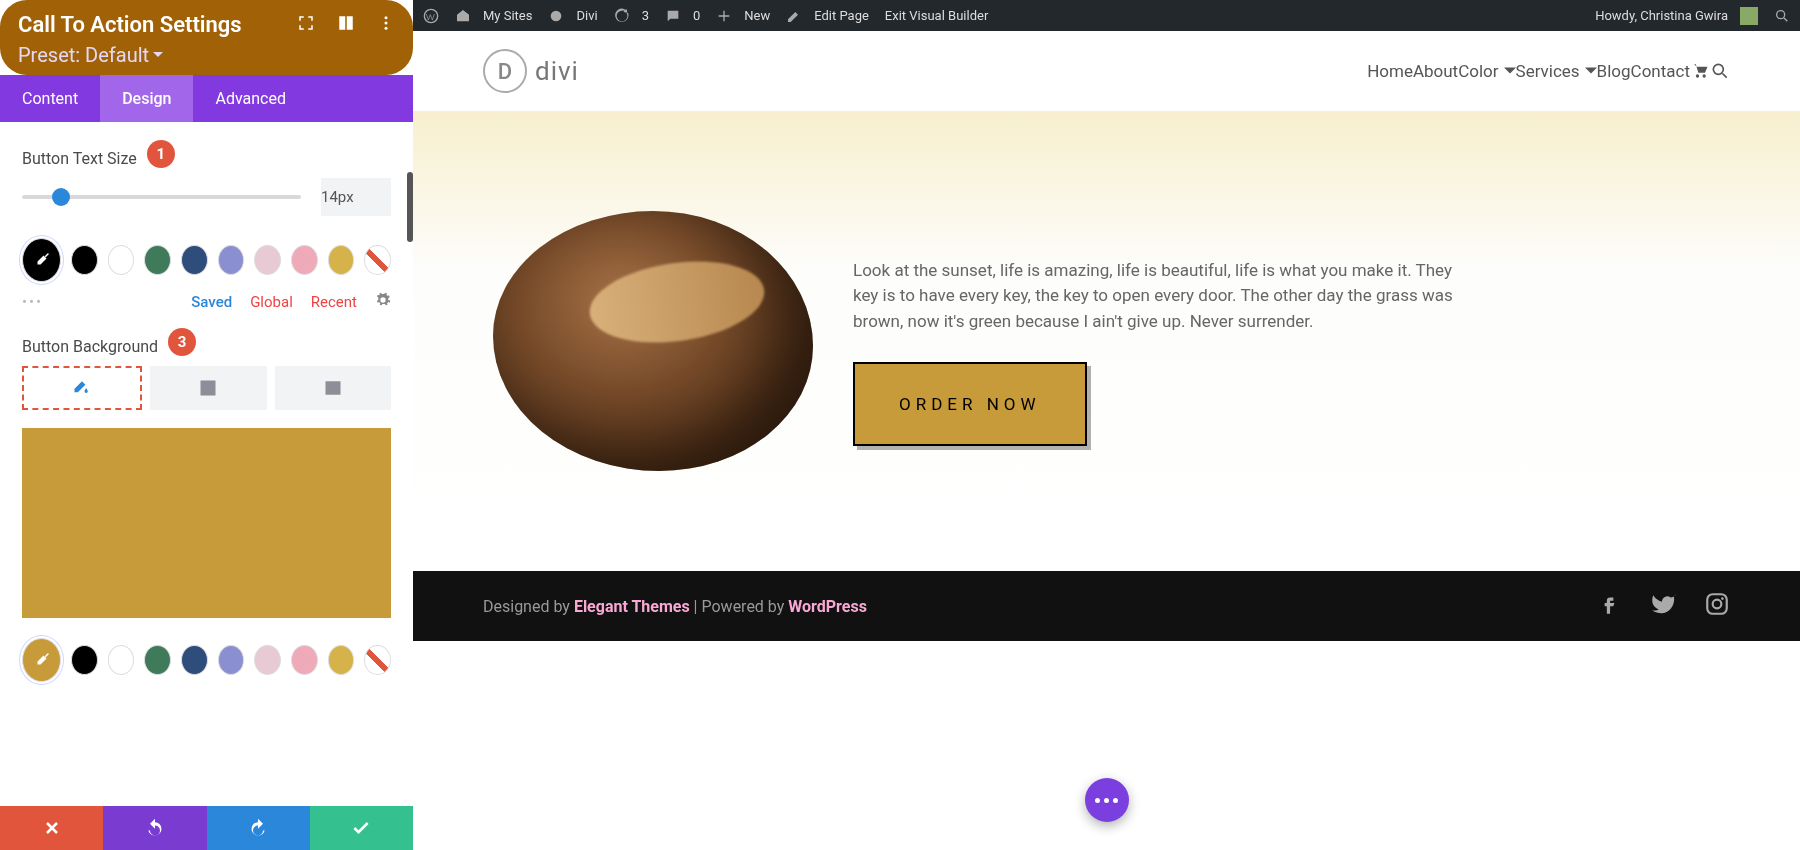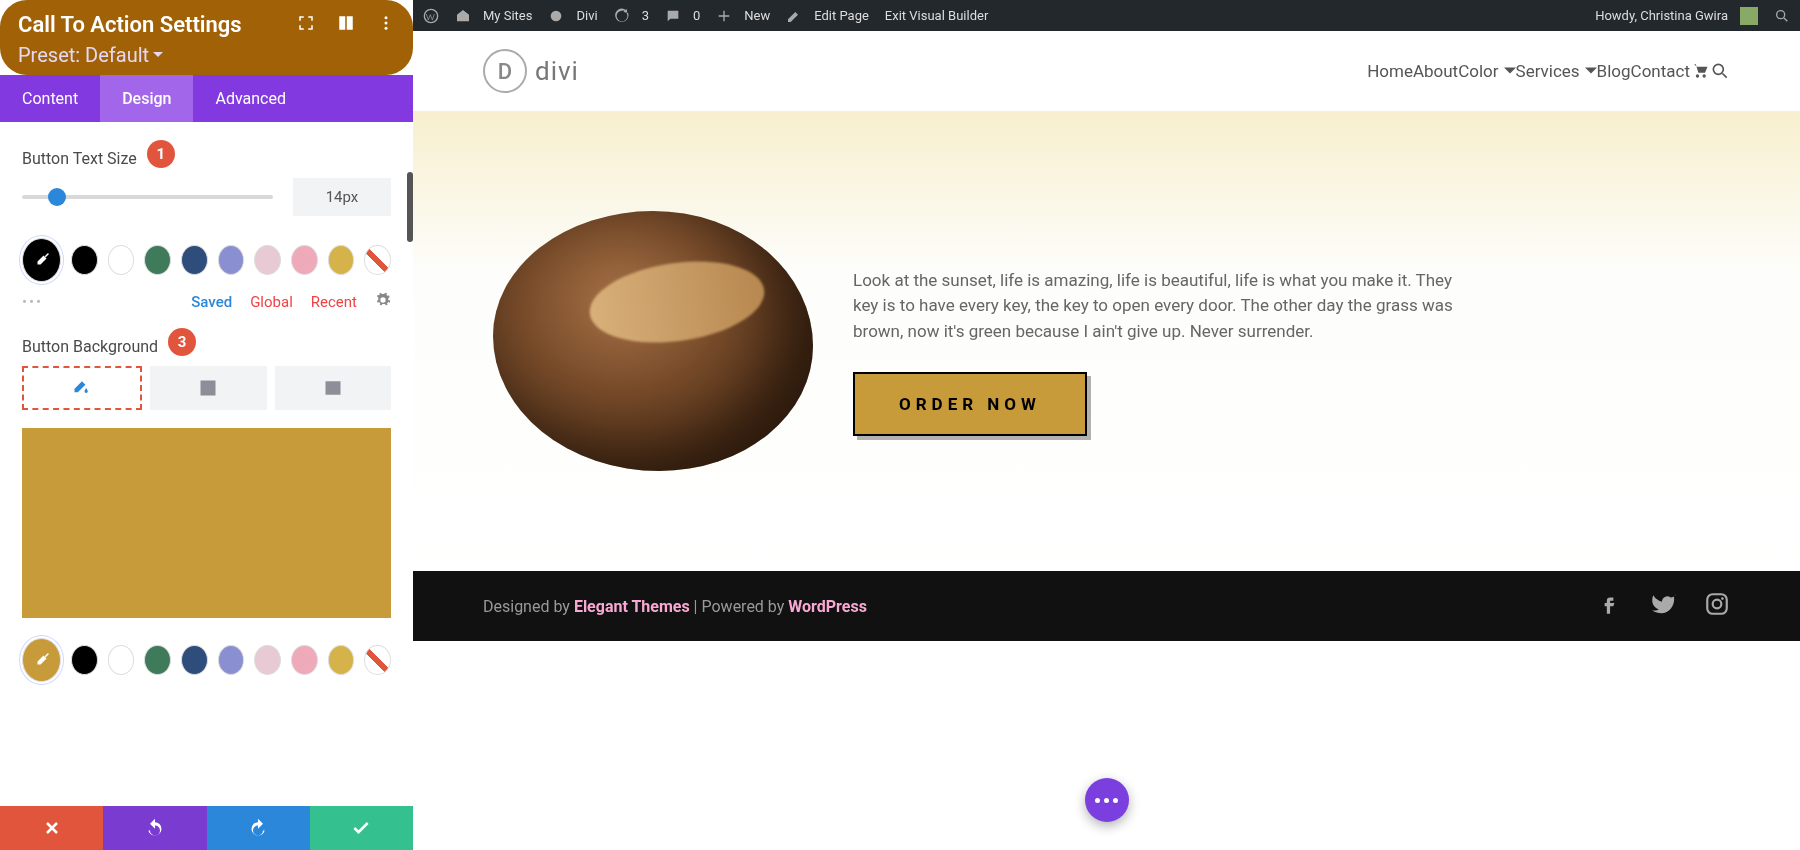--- a/index.html
+++ b/index.html
@@ -16,21 +16,21 @@
   .tabs { display: flex; background: #8339e0; }
   .tab { flex: 0 0 auto; padding: 14px 22px; color: #fff; font-size: 16px; cursor: pointer; }
   .tab.active { background: #a166ea; font-weight: 500; }
   .panel-body { flex: 1; overflow-y: auto; padding: 18px 22px 0; position: relative; }
   .panel-body::-webkit-scrollbar{width:6px}
   .setting-label { font-size: 16px; color: #4a4a4a; margin-bottom: 10px; display: flex; align-items: flex-end; gap: 6px; }
   .callout { width: 28px; height: 28px; border-radius: 50%; background: #e2553d; color: #fff; font-weight: 700; font-size: 15px; display: inline-flex; align-items: center; justify-content: center; margin-left: 4px; }
   .slider-row { display: flex; align-items: center; gap: 20px; margin-bottom: 22px; }
   .slider-track { flex: 1; height: 4px; background: #d9d9d9; border-radius: 2px; position: relative; }
   .slider-thumb { position: absolute; left: 14%; top: 50%; transform: translate(-50%, -50%); width: 18px; height: 18px; border-radius: 50%; background: #2b87da; cursor: pointer; }
-  .slider-val { width: 98px; padding: 10px 0; text-align: center; background: #f1f3f4; color: #555; font-size: 15px; }
+  .slider-val { width: 70px; padding: 10px 0; background: #f1f3f4; color: #555; font-size: 15px; }
   .swatch-row { display: flex; gap: 10px; margin-bottom: 10px; align-items: center; }
   .swatch { width: 30px; height: 30px; border-radius: 50%; border: 1px solid #ddd; cursor: pointer; }
   .swatch.picker { width: 44px; height: 44px; background: #000; display: flex; align-items: center; justify-content: center; box-shadow: 0 0 0 2px #fff, 0 0 0 3px #cfd7ff; }
   .swatch.picker svg { width: 18px; height: 18px; fill: #fff; }
   .swatch.picker.gold { background: #c79a3a; }
   .swatch.diag { background: linear-gradient(45deg, #fff 40%, #e2553d 40%, #e2553d 55%, #fff 55%); }
   .saved-row { display: flex; align-items: center; justify-content: flex-end; gap: 18px; font-size: 15px; margin: 6px 0 16px; }
   .saved-row .left-dots { margin-right: auto; color: #bbb; letter-spacing: 2px; }
   .saved-row span { color: #ef4444; cursor: pointer; }
   .saved-row span.active { color: #2b87da; font-weight: 500; }
@@ -65,21 +65,21 @@
   .nav { margin-left: auto; display: flex; align-items: center; font-size: 17px; color: #555; }
   .nav-item { display: flex; align-items: center; gap: 5px; cursor: pointer; }
   .nav svg { width: 12px; height: 12px; fill: #555; }
   .nav .icon svg { width: 20px; height: 20px; fill: #555; }
   
   .hero { flex: 0 0 460px; background: linear-gradient(180deg, #f7efce 0%, #fdfdfb 35%, #fff 100%); display: flex; align-items: center; padding: 0 80px; gap: 40px; }
   .bagel { width: 320px; height: 260px; background: radial-gradient(ellipse at 40% 35%, #a67146 0%, #7a4d2b 35%, #4d2e17 70%, #3a2210 100%); border-radius: 50% 50% 48% 52% / 48% 52% 48% 52%; position: relative; box-shadow: inset -30px -20px 60px rgba(0,0,0,.4); }
   .bagel::before{content:"";position:absolute;left:30%;top:20%;width:55%;height:30%;background:linear-gradient(90deg,#d9b07a,#b78850);border-radius:50%;transform:rotate(-8deg);filter:blur(1px);}
   .hero-text h1 { font-family: Georgia, "Times New Roman", serif; font-size: 68px; line-height: 1.05; color: #111; font-weight: 400; }
   .hero-text p { margin-top: 22px; font-size: 17px; color: #666; max-width: 610px; line-height: 1.5; }
-  .order-btn { margin-top: 28px; display: inline-block; background: #c79a3a; color: #000; padding: 20px 44px; font-size: 17px; letter-spacing: 5px; font-weight: 700; border: 2px solid #000; box-shadow: 4px 4px 0 rgba(0,0,0,.3); cursor: pointer; }
+  .order-btn { margin-top: 28px; display: inline-block; background: #c79a3a; color: #000; padding: 30px 44px; font-size: 17px; letter-spacing: 5px; font-weight: 400; border: 2px solid #000; box-shadow: 4px 4px 0 rgba(0,0,0,.3); cursor: pointer; }
   
   .site-foot { background: #111; color: #999; display: flex; align-items: center; padding: 20px 70px; font-size: 16px; }
   .site-foot .links{margin-left:auto;display:flex;gap:28px;}
   .site-foot .links svg{width:26px;height:26px;fill:#aaa;}
   .site-foot b{color:#f9a8d4;font-weight:700;}
   .below-foot{flex:1;background:#fff;}
   
   .fab { position: absolute; bottom: 28px; left: calc(413px + (1800px - 413px)/2 - 22px); width: 44px; height: 44px; border-radius: 50%; background: #7b3fe0; display: flex; align-items: center; justify-content: center; cursor: pointer; box-shadow: 0 4px 12px rgba(0,0,0,.3); }
   .fab span{display:flex;gap:4px;}
   .fab i{width:5px;height:5px;border-radius:50%;background:#fff;}

